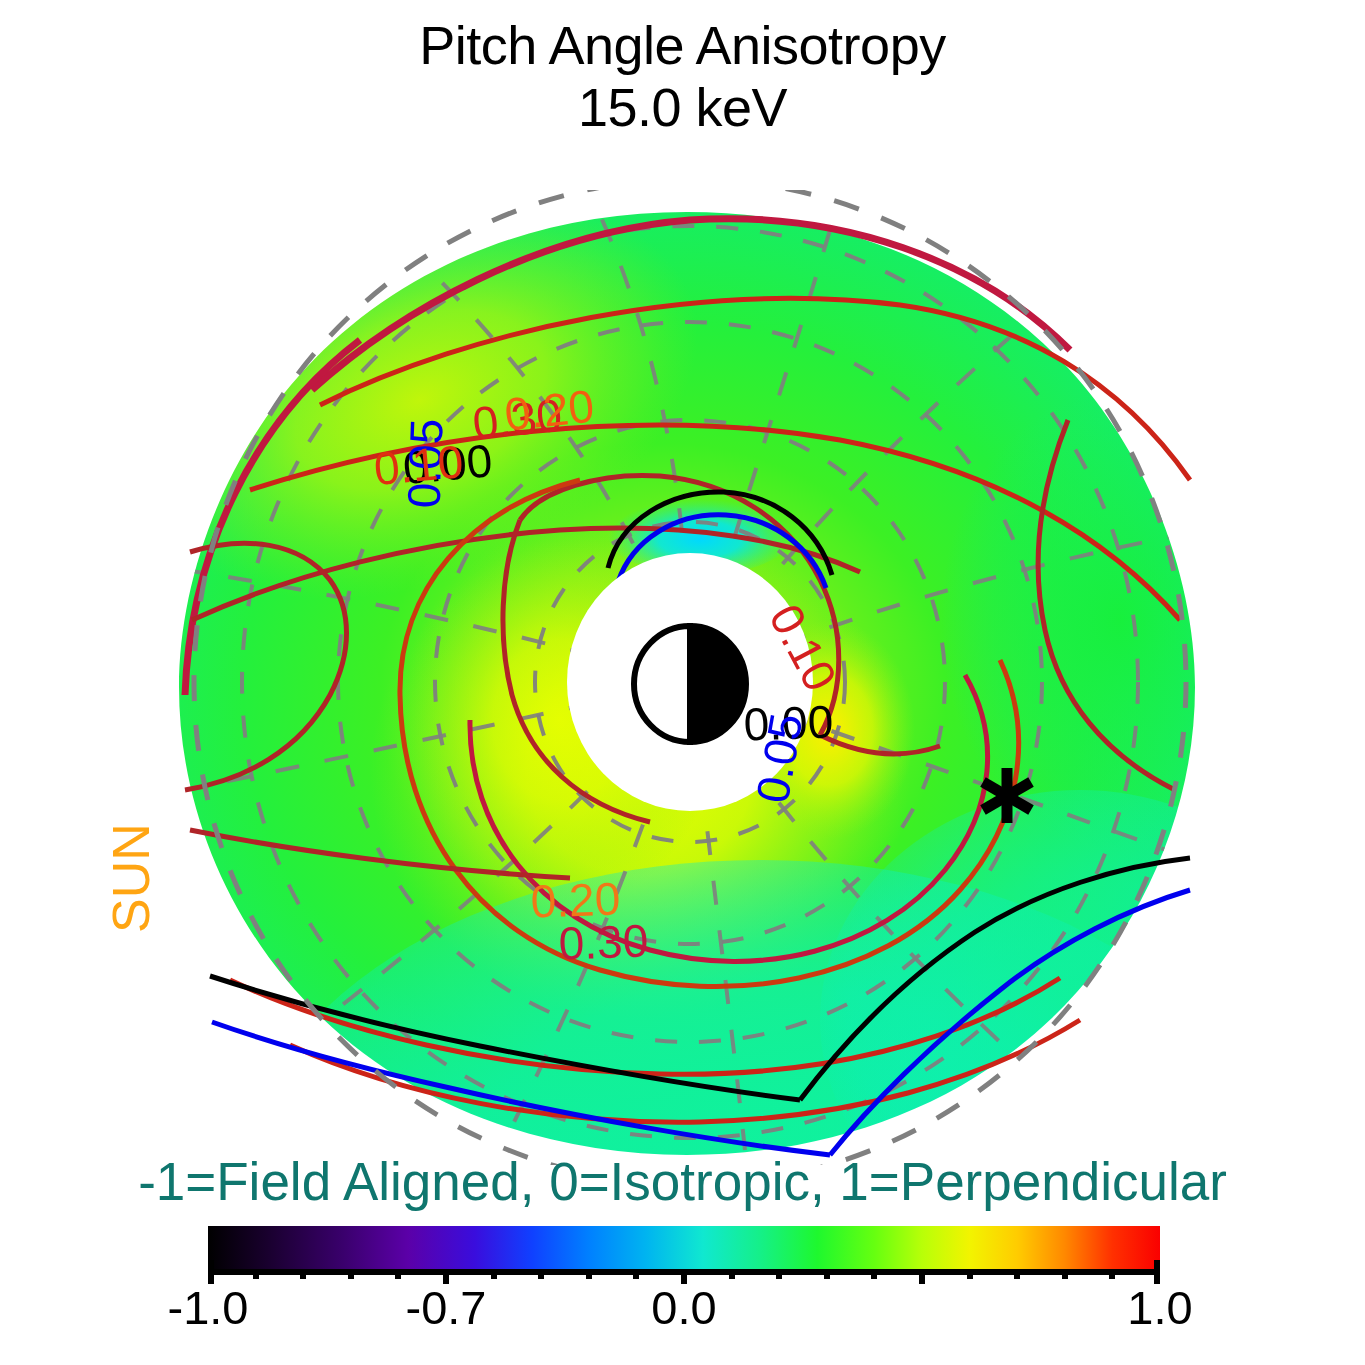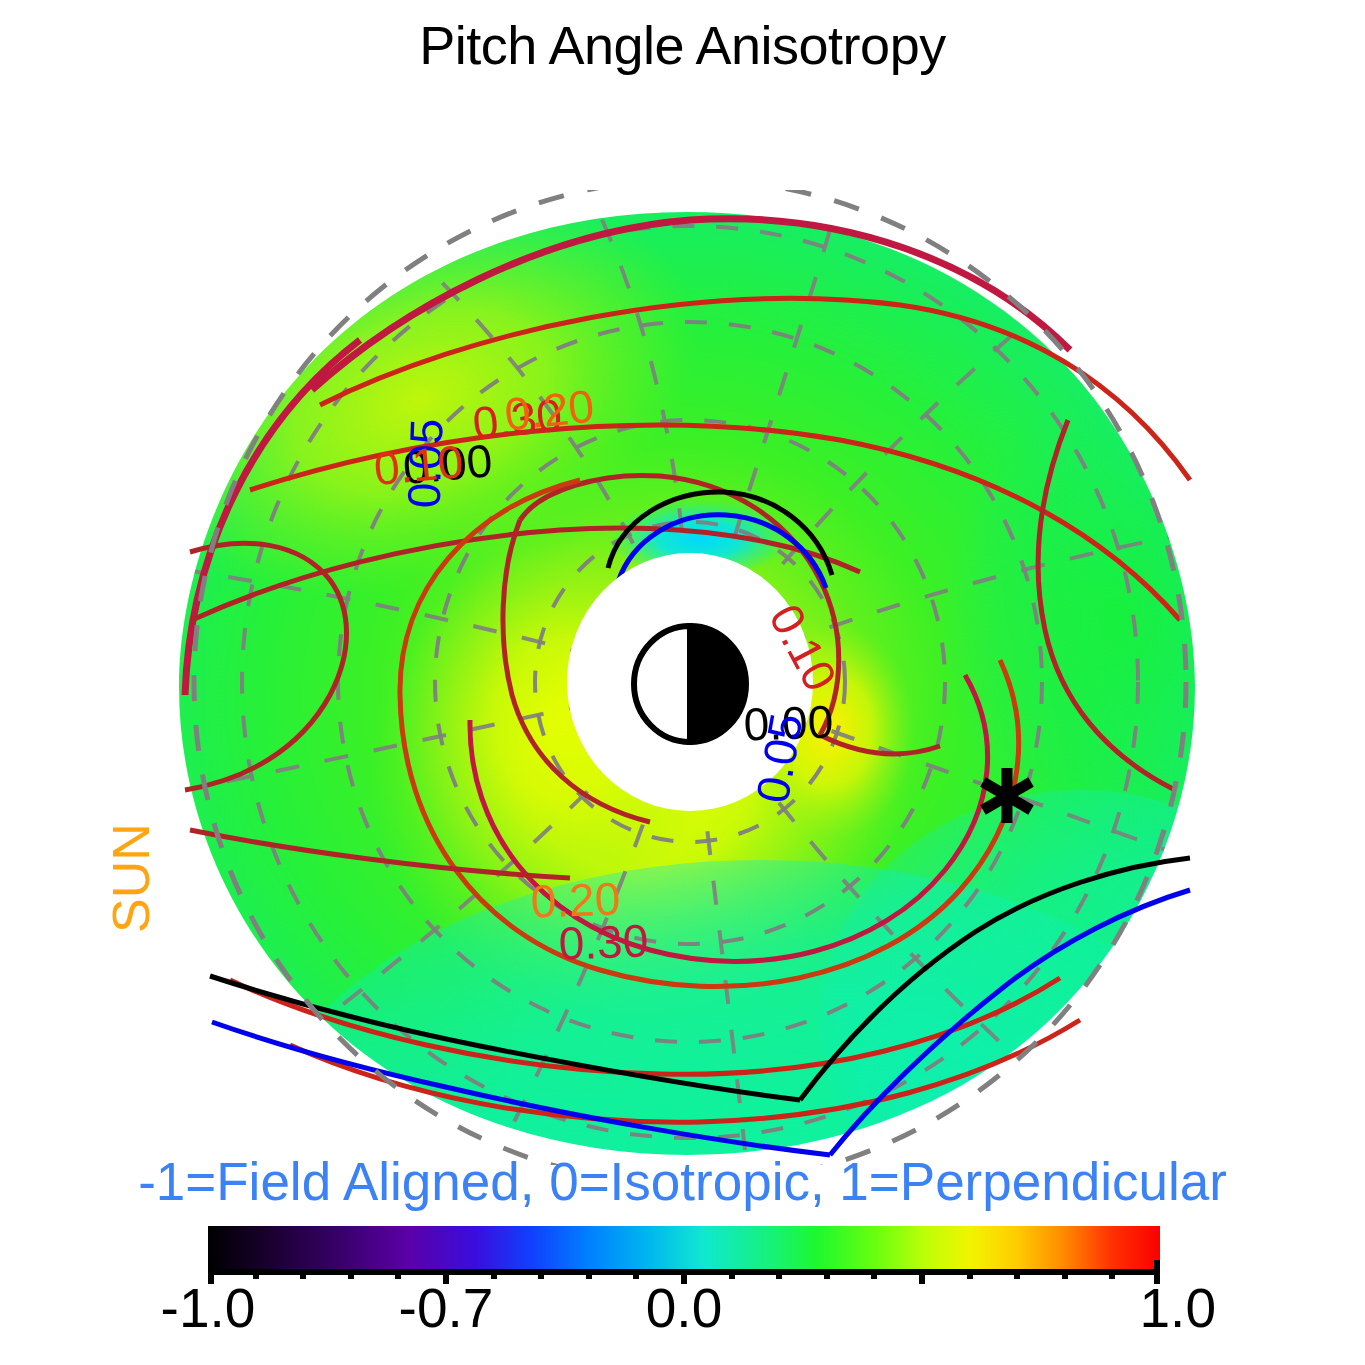--- a/index.html
+++ b/index.html
@@ -70,21 +70,21 @@
   
   .cbar-caption {
     position: absolute;
     left: 0;
     top: 1153px;
     width: 1365px;
     text-align: center;
     font-family: "Liberation Sans", sans-serif;
     font-size: 53px;
     line-height: 58px;
-    color: #3b82f6;
+    color: #0f766e;
     white-space: nowrap;
     overflow: visible;
   }
 
   
   #colorbar-wrap {
     position: absolute;
     left: 208px;
     top: 1226px;
     width: 952px;
@@ -131,32 +131,33 @@
     width: 1365px;
     height: 70px;
   }
   .cbar-ticklabel {
     position: absolute;
     top: 0;
     width: 200px;
     margin-left: -100px;
     text-align: center;
     font-family: "Liberation Sans", sans-serif;
-    font-size: 55px;
+    font-size: 47px;
     line-height: 62px;
     color: #000000;
   }
 </style>
 </head>
 <body>
 
 <div id="page">
 
   <div class="title-block">
     <span class="title-line">Pitch Angle Anisotropy</span>
+    <span class="title-line">15.0 keV</span>
   </div>
 
   <div id="plot-area">
     <svg id="plot-svg" width="1365" height="975" viewBox="0 0 1365 975">
       <defs>
 
         <radialGradient id="gBase" cx="0.47" cy="0.52" r="0.62">
           <stop offset="0%" stop-color="#9ef215"></stop>
           <stop offset="22%" stop-color="#7ef018"></stop>
           <stop offset="42%" stop-color="#3cf024"></stop>
@@ -371,16 +372,16 @@
           <line x1="3" x2="3" y1="34" y2="58"></line>
           <line x1="949" x2="949" y1="34" y2="58"></line>
         </g>
       <rect x="0" y="43" width="952" height="6" fill="#000000"></rect>
     </svg>
   </div>
   <div class="cbar-ticklabels" id="cbar-ticklabels">
       <div class="cbar-ticklabel" style="left: 208px;">-1.0</div>
       <div class="cbar-ticklabel" style="left: 446px;">-0.7</div>
       <div class="cbar-ticklabel" style="left: 684px;">0.0</div>
-      <div class="cbar-ticklabel" style="left: 1116px; text-align: right;">1.0</div>
+      <div class="cbar-ticklabel" style="left: 1160px;">1.0</div>
     </div>
 
 </div>
 
 </body></html>

